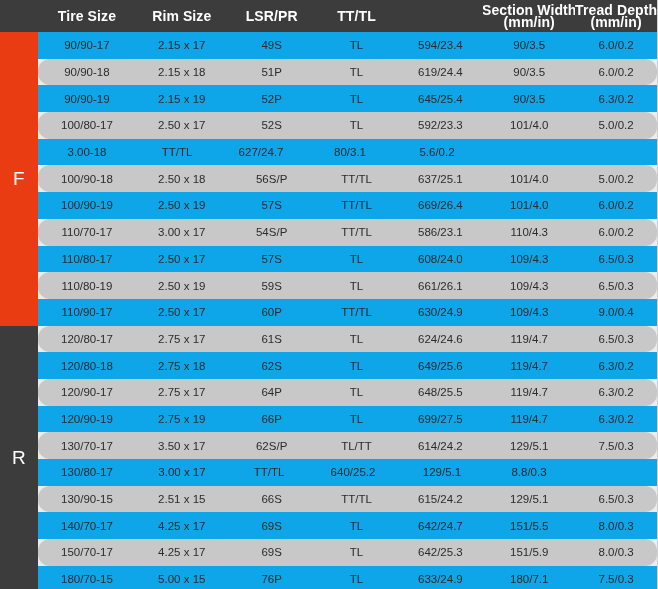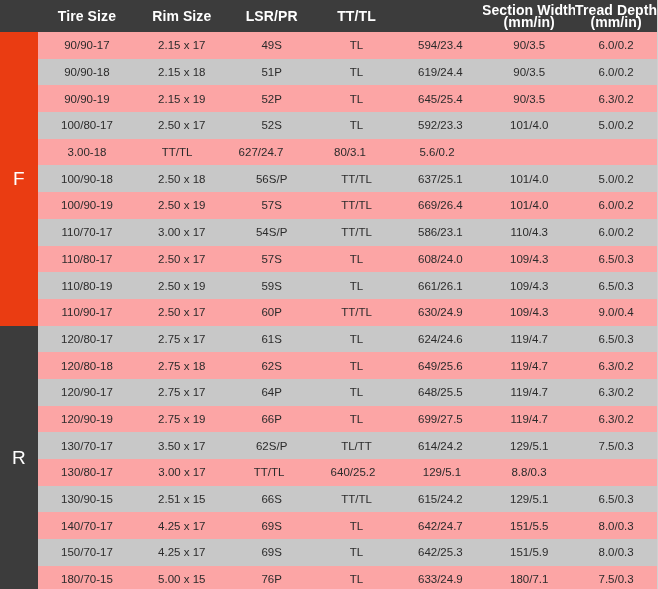--- a/index.html
+++ b/index.html
@@ -91,22 +91,22 @@
     justify-content: center;
     text-align: right;
   }
   .header-row .unit {
     font-weight: bold;
   }
 
   .data-row {
     height: 26.7px;
   }
-  .data-row.odd  { background: #fca5a5; }
-  .data-row.even { background: #c8c8c8; }
+  .data-row.odd  { background: #0ea5e9; }
+  .data-row.even { background: #c8c8c8; border-radius: 12px; }
 
   .cell {
     display: flex;
     align-items: center;
     justify-content: center;
     box-sizing: border-box;
     font-size: 11.5px;
     color: #2b2b2b;
     text-align: center;
     white-space: nowrap;

